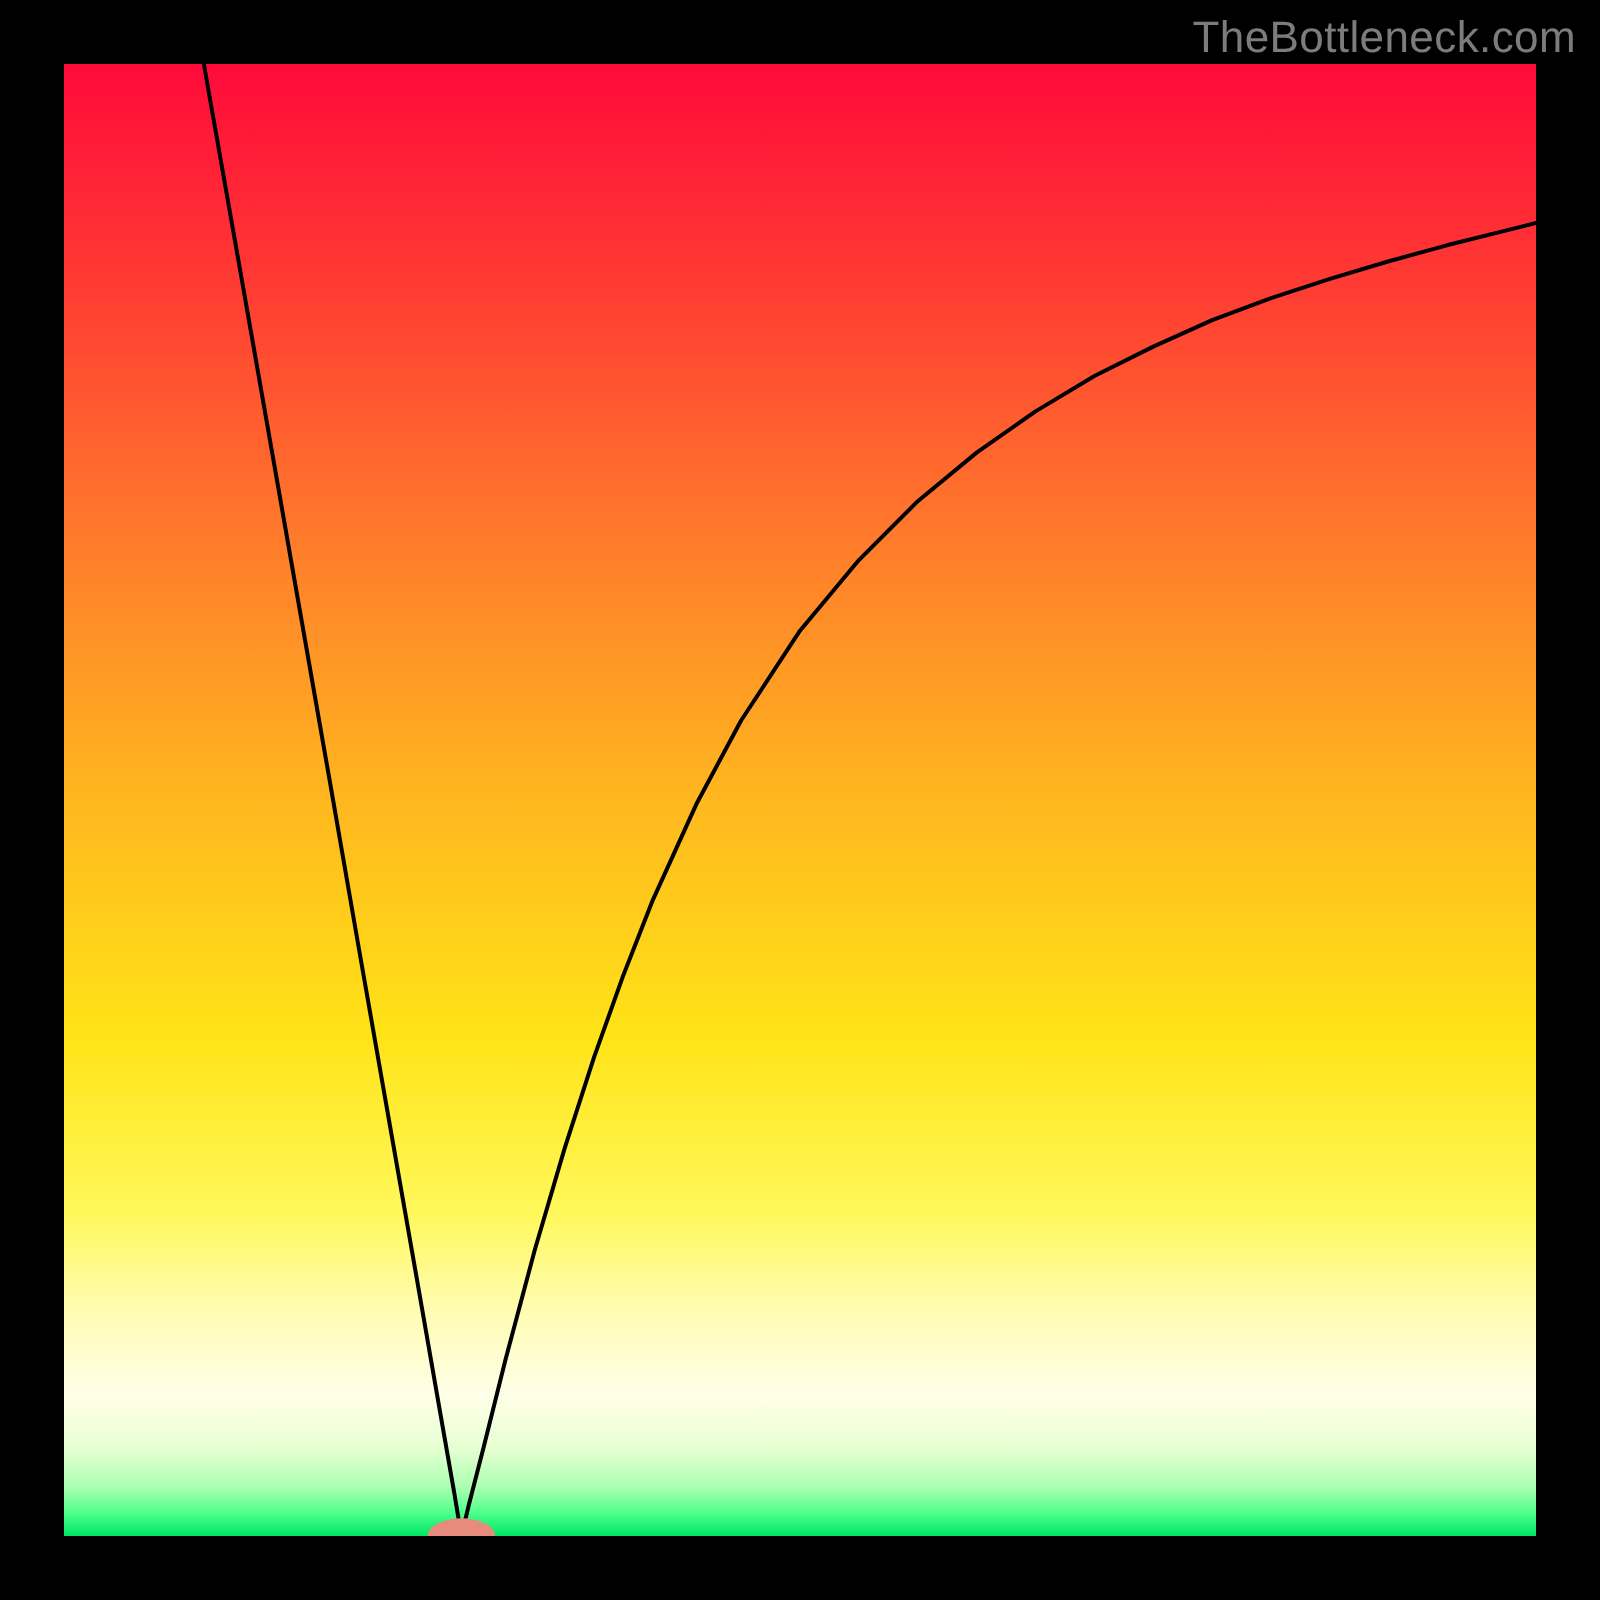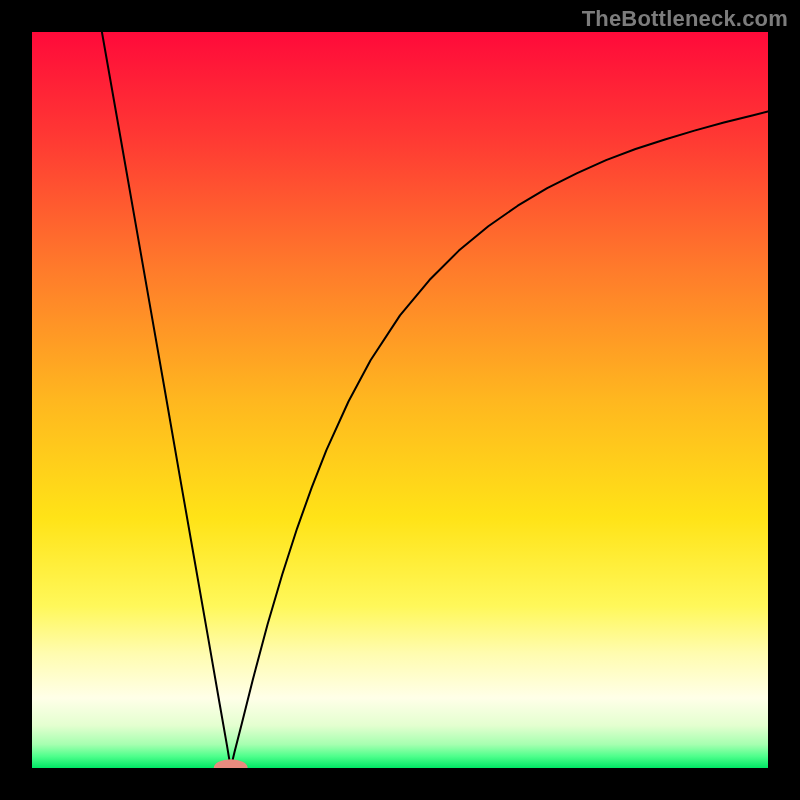--- a/index.html
+++ b/index.html
@@ -24,21 +24,21 @@
     width: 736px;
     height: 736px;
     overflow: hidden;
   }
   .watermark {
     position: absolute;
     top: 6px;
     right: 12px;
     font-size: 22px;
     color: #7c7c7c;
-    font-weight: 700;
+    font-weight: 400;
     letter-spacing: 0.2px;
     user-select: none;
   }
   svg { display: block; }
 </style>
 </head>
 <body>
 
 <div class="frame">
 

